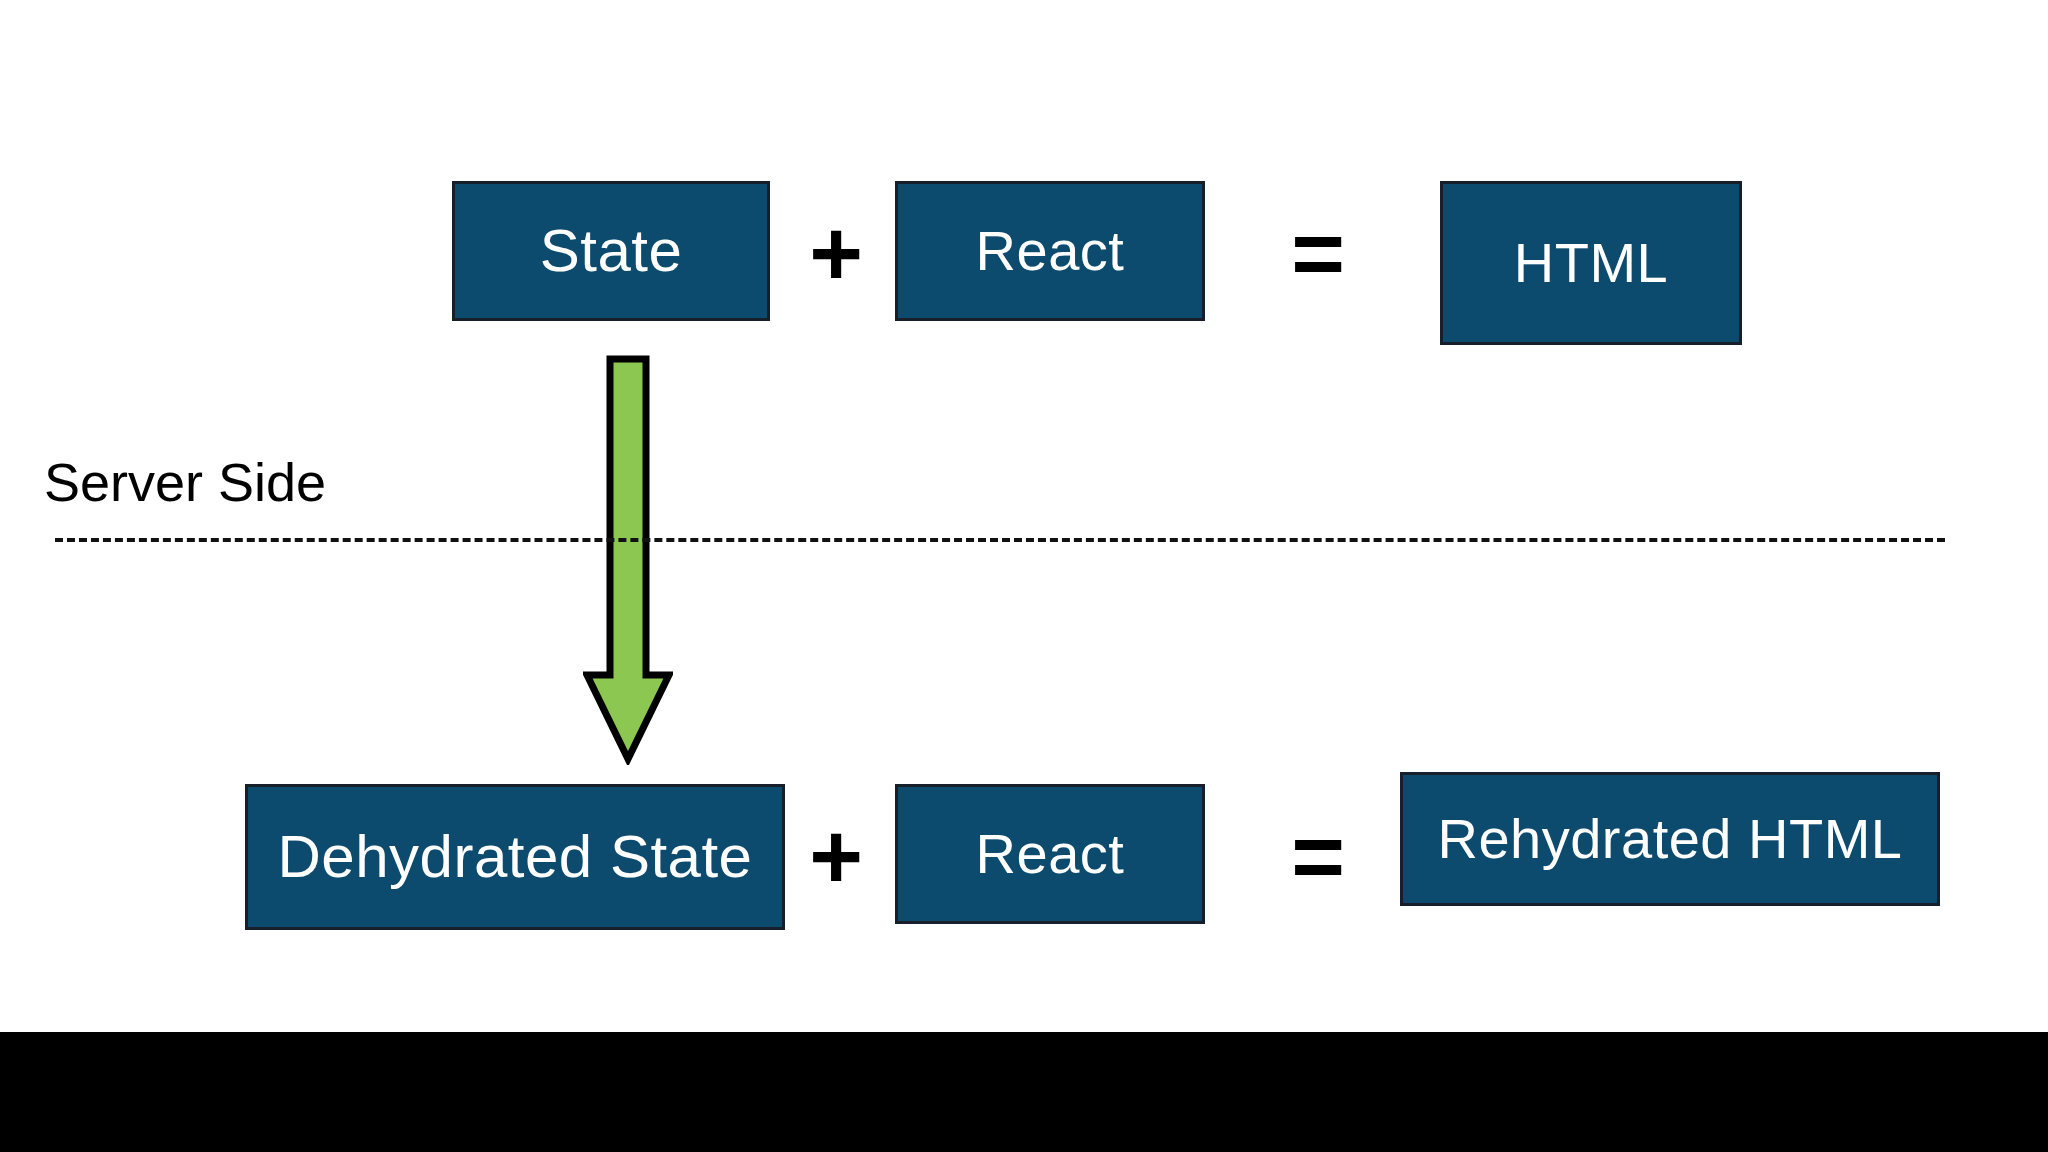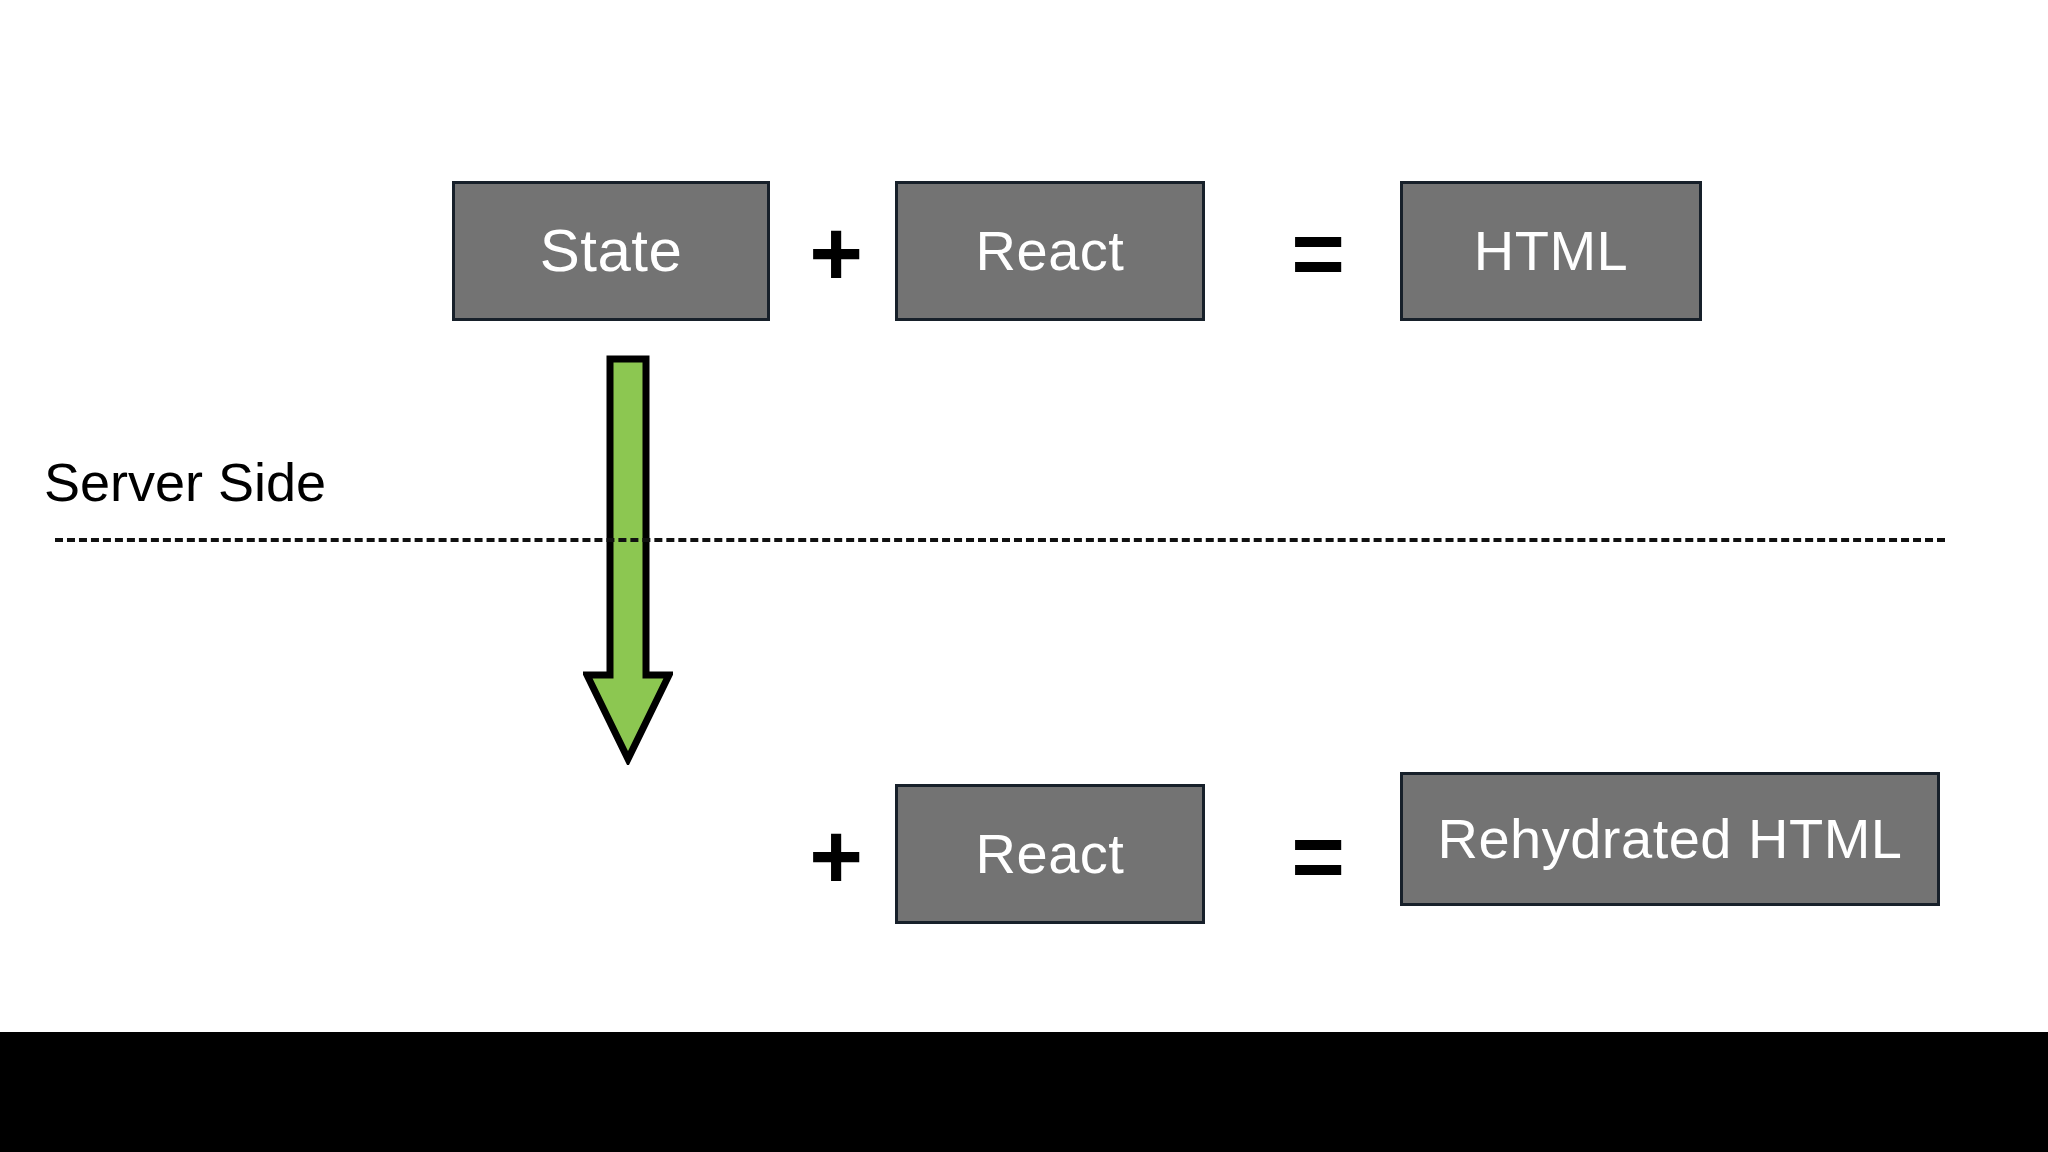--- a/index.html
+++ b/index.html
@@ -20,37 +20,37 @@
     position: absolute;
     left: 0; top: 0;
     width: 2048px;
     height: 1152px;
     background: #ffffff;
   }
 
   
   .box {
     position: absolute;
-    background: #737373;
+    background: #0c4a6e;
     border: 3px solid #17202a;
     box-sizing: border-box;
     display: flex;
     align-items: center;
     justify-content: center;
     color: #ffffff;
     font-family: "Liberation Sans", sans-serif;
     font-weight: 400;
     letter-spacing: 0.5px;
     line-height: 1;
     white-space: nowrap;
   }
 
   #box-state      { left: 452px;  top: 181px; width: 318px; height: 140px; font-size: 60px; }
   #box-react-top  { left: 895px;  top: 181px; width: 310px; height: 140px; font-size: 56px; }
-  #box-html       { left: 1400px; top: 181px; width: 302px; height: 140px; font-size: 56px; }
+  #box-html       { left: 1440px; top: 181px; width: 302px; height: 164px; font-size: 56px; }
 
   #box-dehydrated { left: 245px;  top: 784px; width: 540px; height: 146px; font-size: 60px; }
   #box-react-bot  { left: 895px;  top: 784px; width: 310px; height: 140px; font-size: 56px; }
   #box-rehydrated { left: 1400px; top: 772px; width: 540px; height: 134px; font-size: 56px; }
 
   
   .op {
     position: absolute;
     color: #000000;
     font-family: "Liberation Sans", sans-serif;
@@ -132,20 +132,21 @@
     <svg width="90" height="410" viewBox="0 0 90 410" xmlns="http://www.w3.org/2000/svg">
       <polygon points="27,4 63,4 63,320 86,320 45,404 4,320 27,320" fill="#8cc751" stroke="#000000" stroke-width="7" stroke-linejoin="miter"></polygon>
     </svg>
   </div>
 
   <div class="side-label" id="label-server">Server Side</div>
 
   <div id="divider"></div>
 
 
+  <div class="box" id="box-dehydrated">Dehydrated State</div>
 
   <div class="op op-plus" id="op-plus-bot">+</div>
 
   <div class="box" id="box-react-bot">React</div>
 
   <div class="op op-eq" id="op-eq-bot">=</div>
 
   <div class="box" id="box-rehydrated">Rehydrated HTML</div>
 
   <div id="footer">

